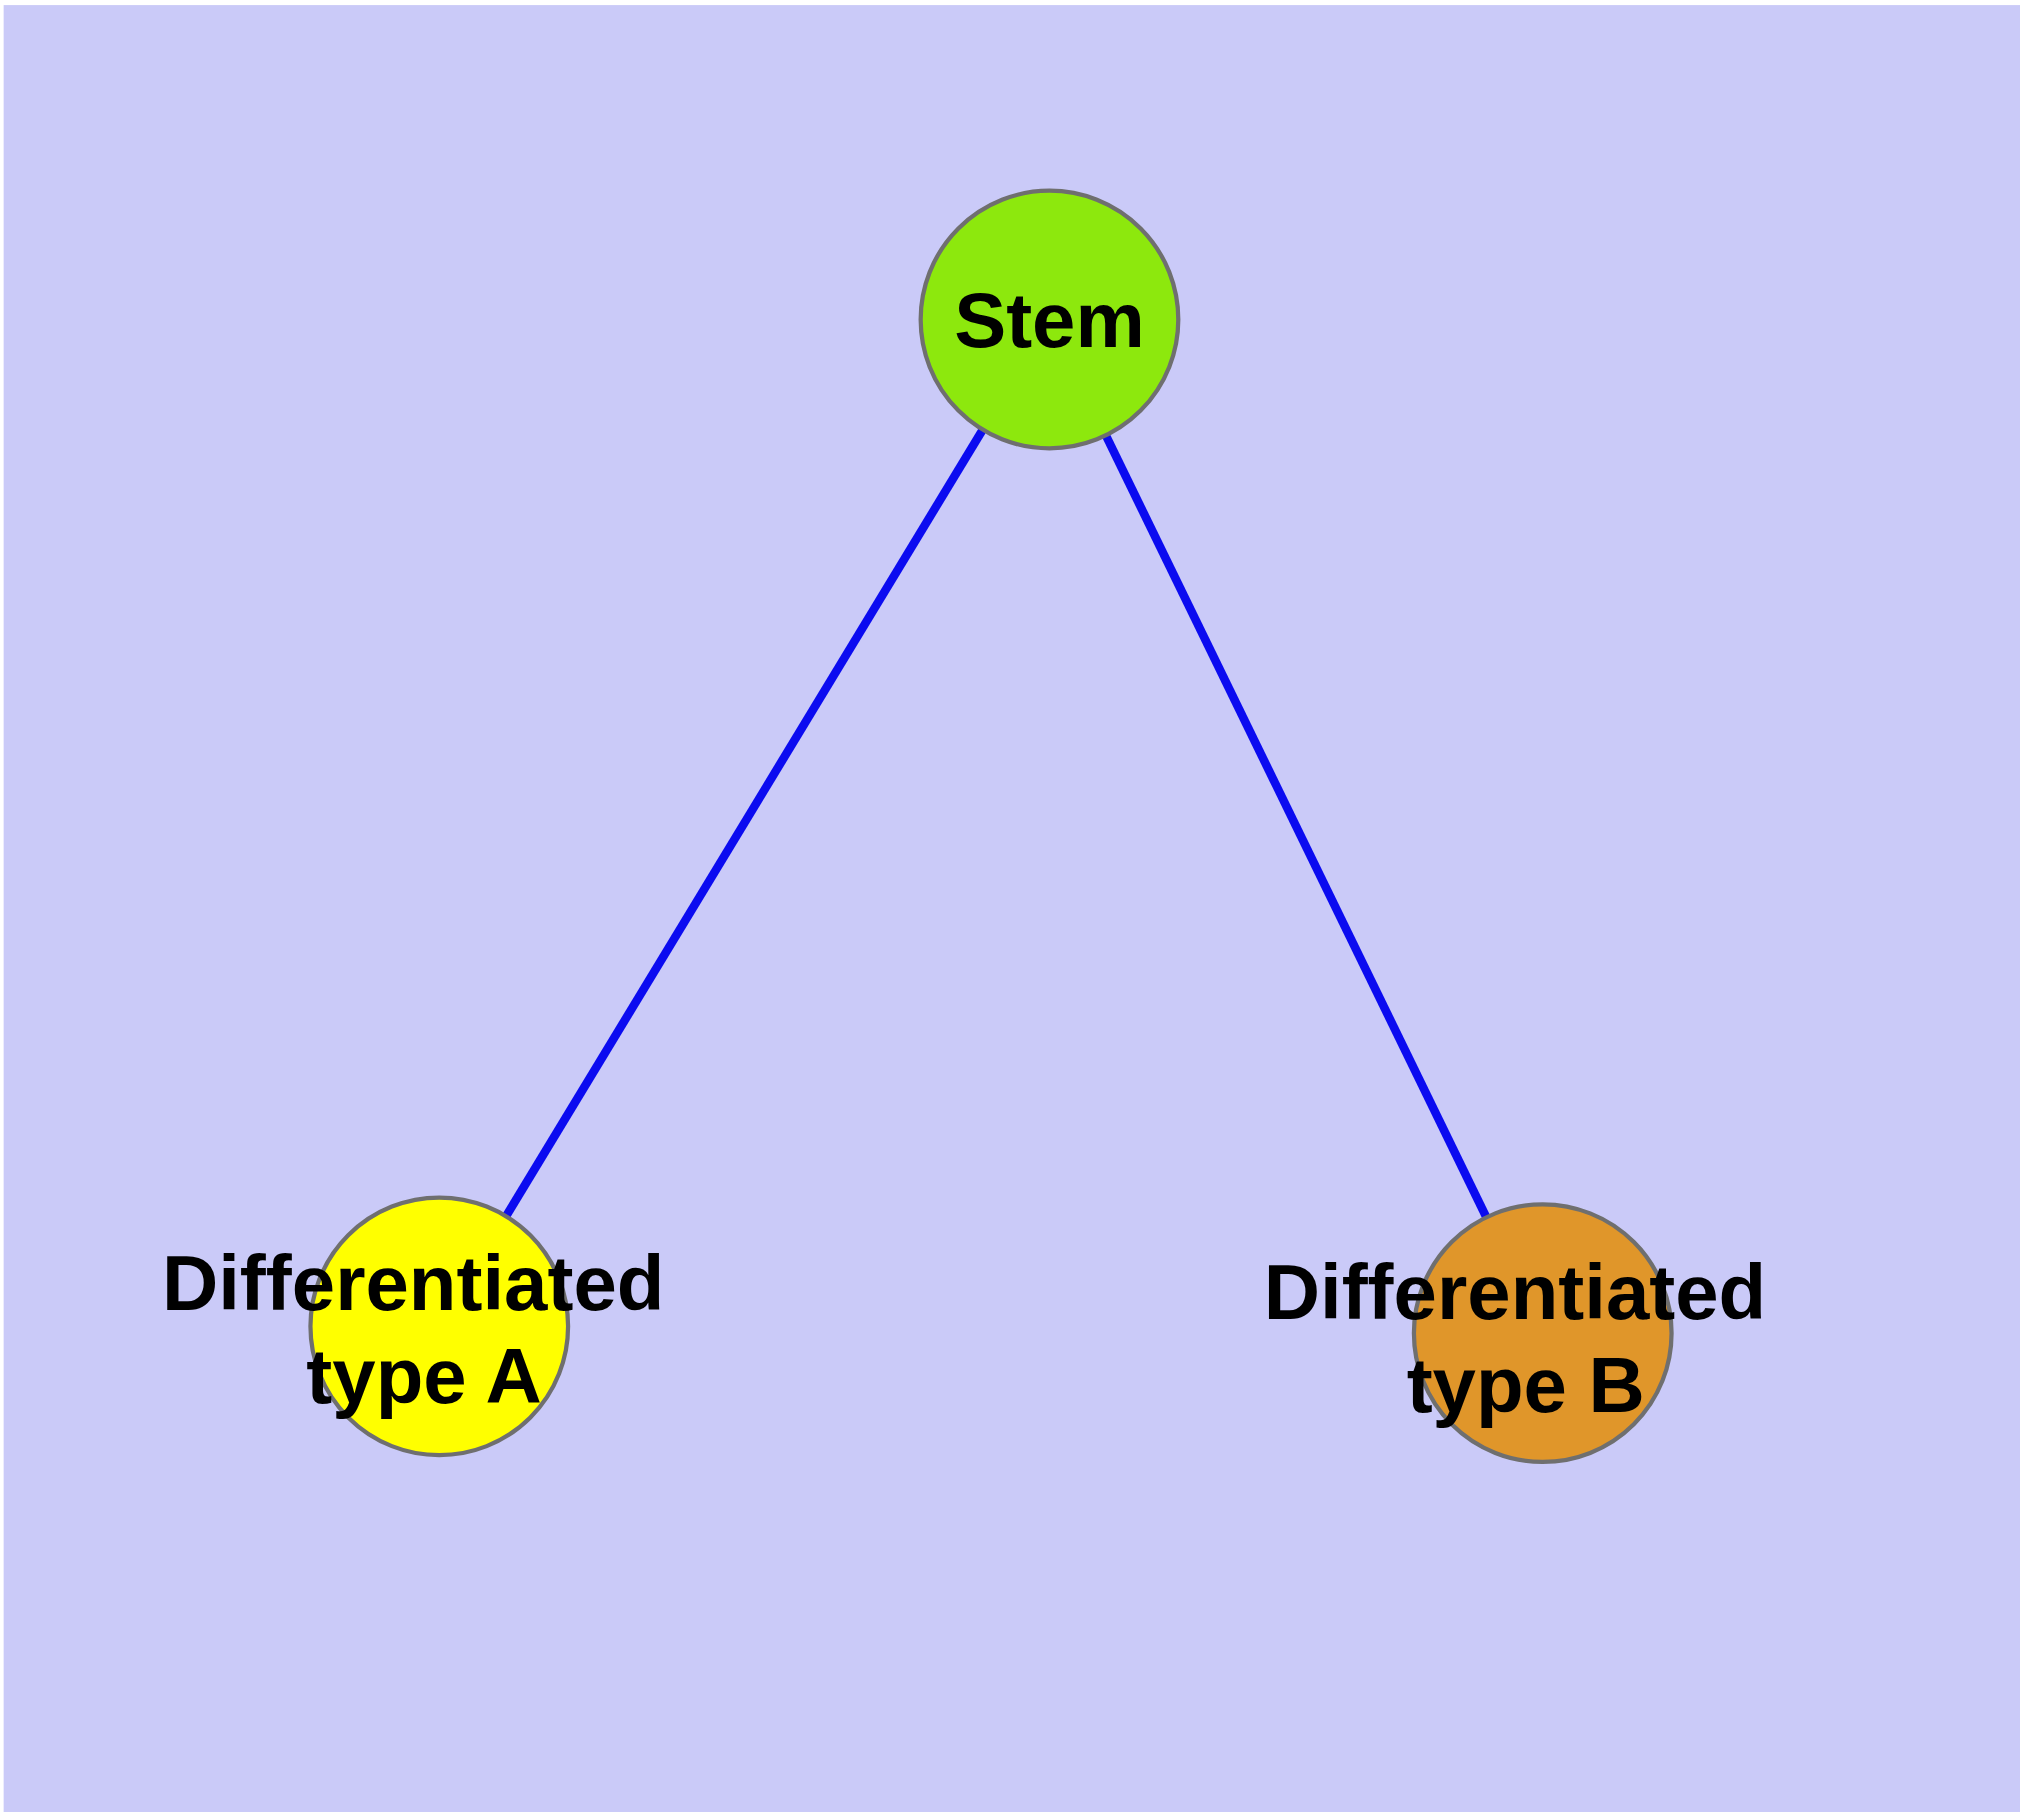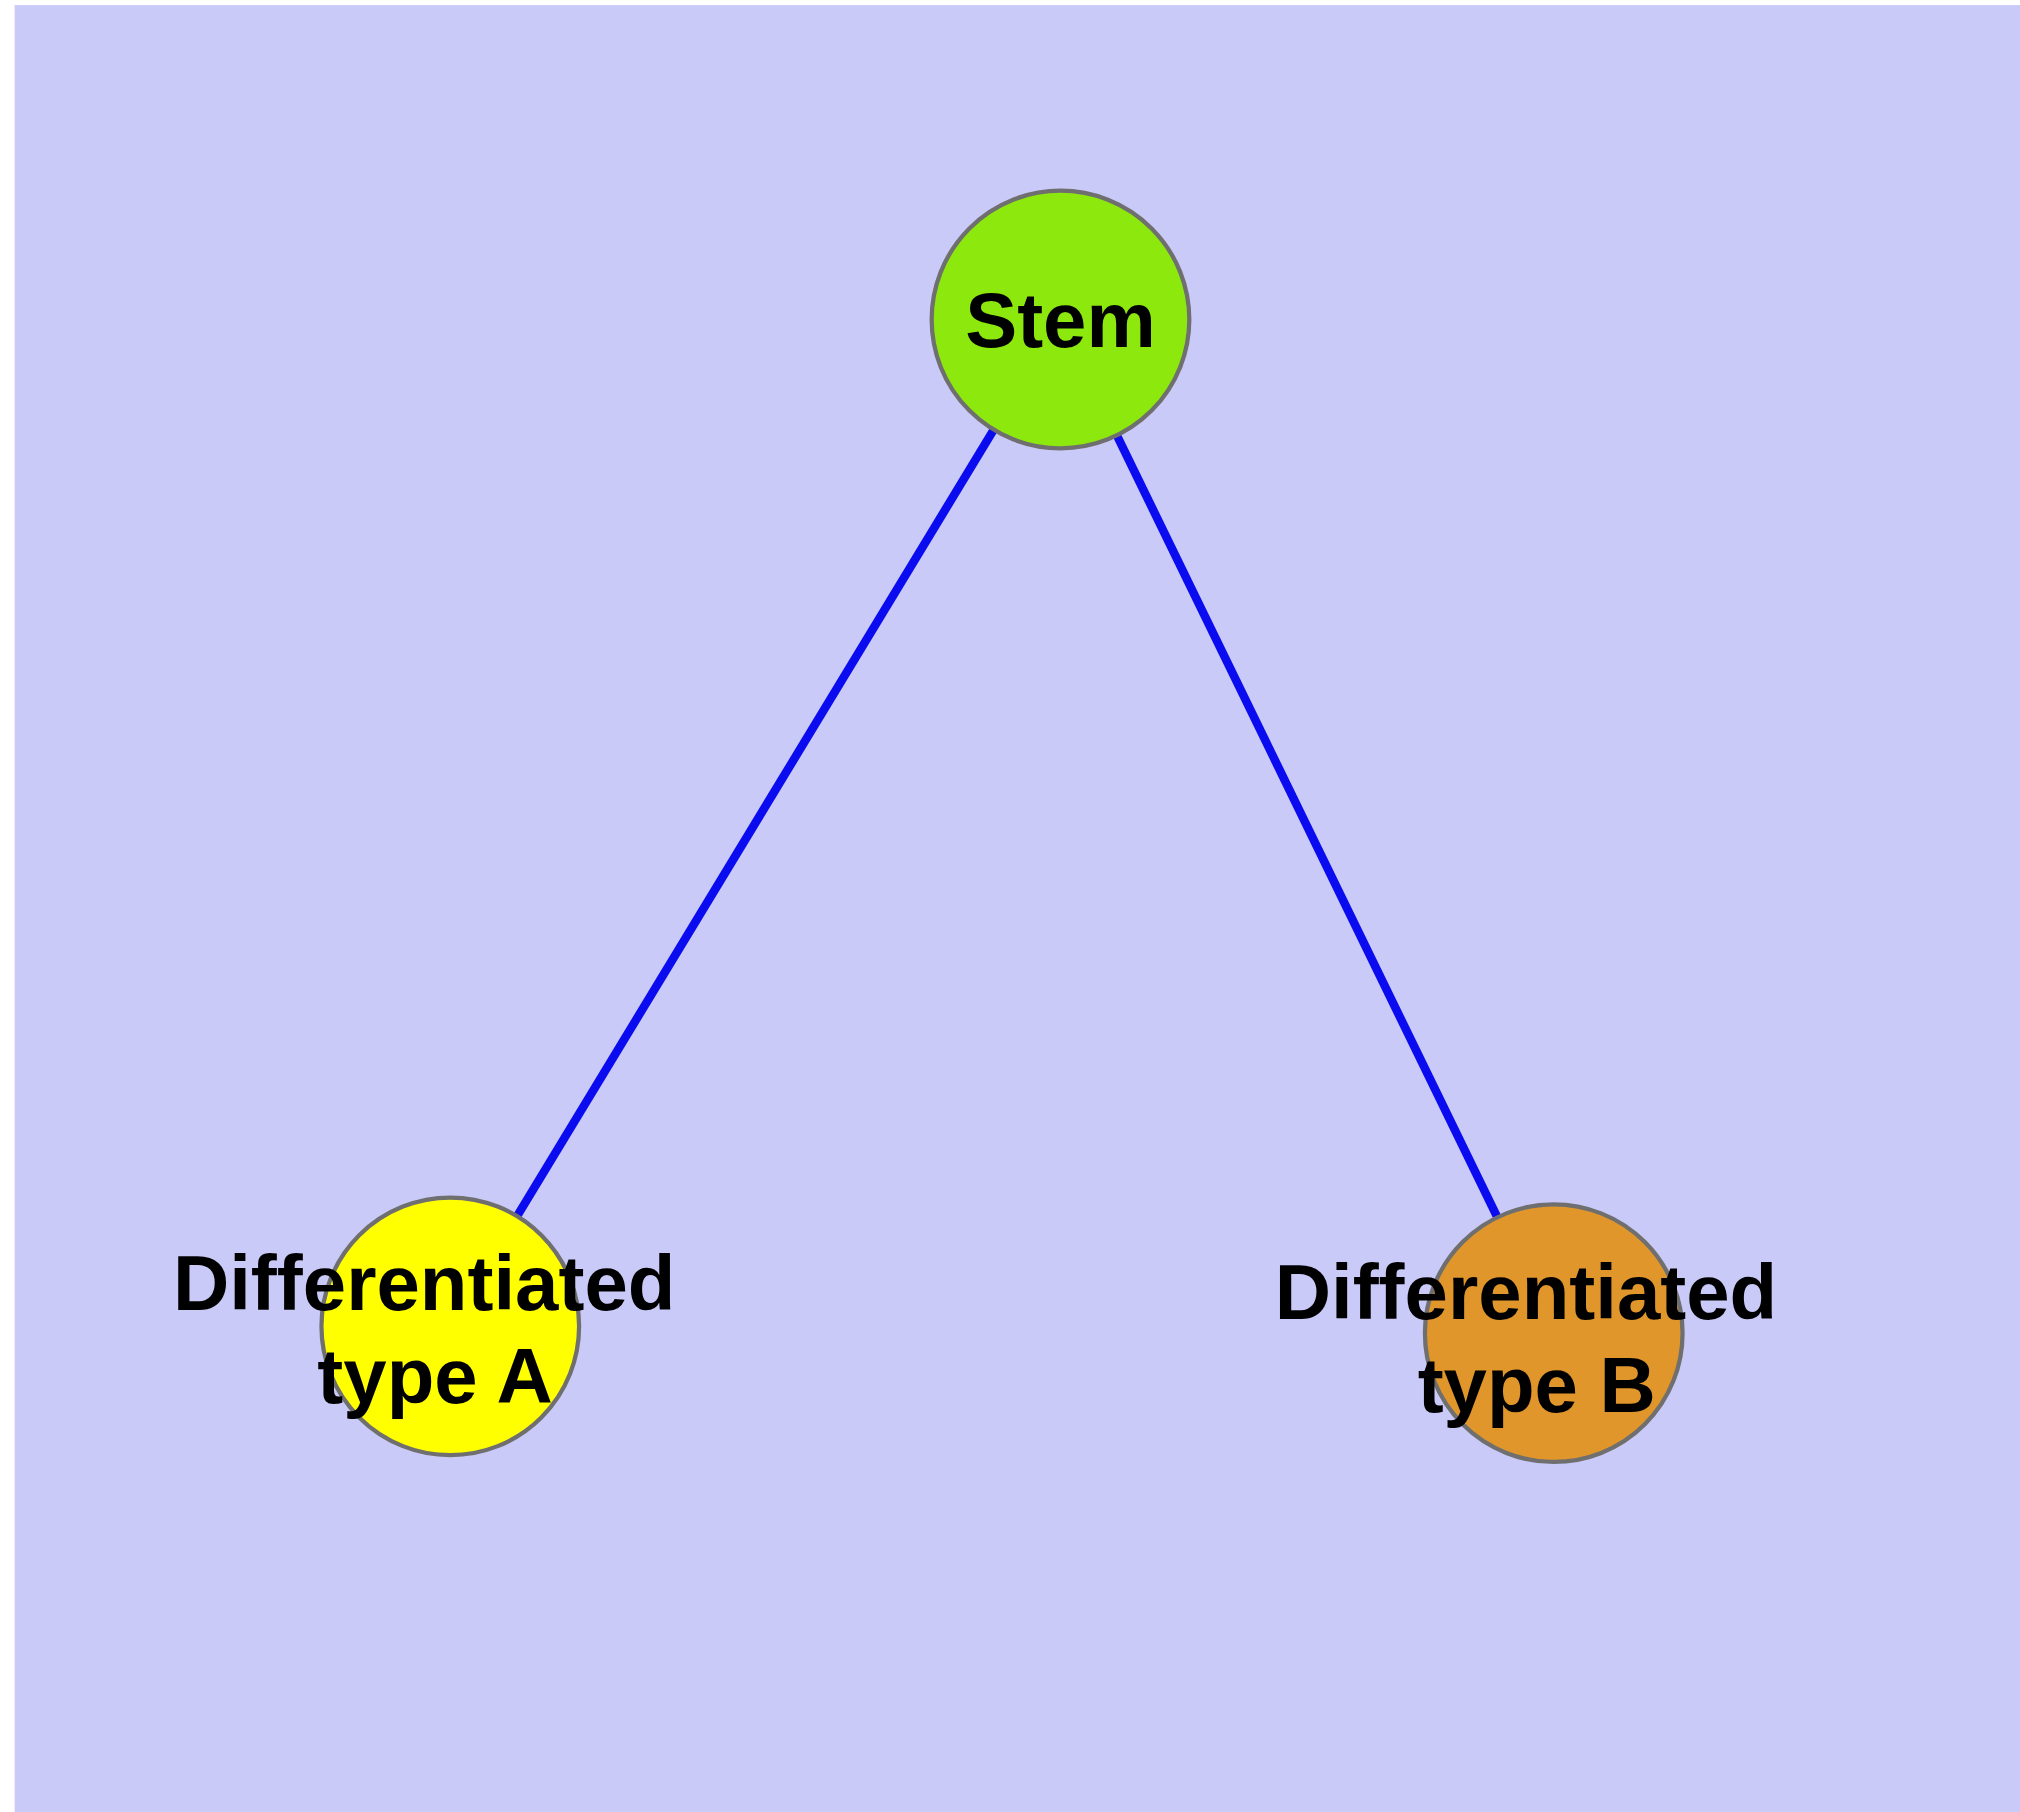--- a/index.html
+++ b/index.html
@@ -7,21 +7,20 @@
     padding: 0;
     background: #ffffff;
     width: 2021px;
     height: 1812px;
     overflow: hidden;
   }
   .figure-wrap {
     position: relative;
     width: 1609px;
     height: 1812px;
-    margin-left: 11px;
   }
   svg {
     display: block;
   }
   .edge {
     stroke-width: 10px;
     fill: none;
   }
   .node-circle {
     stroke-width: 5px;

